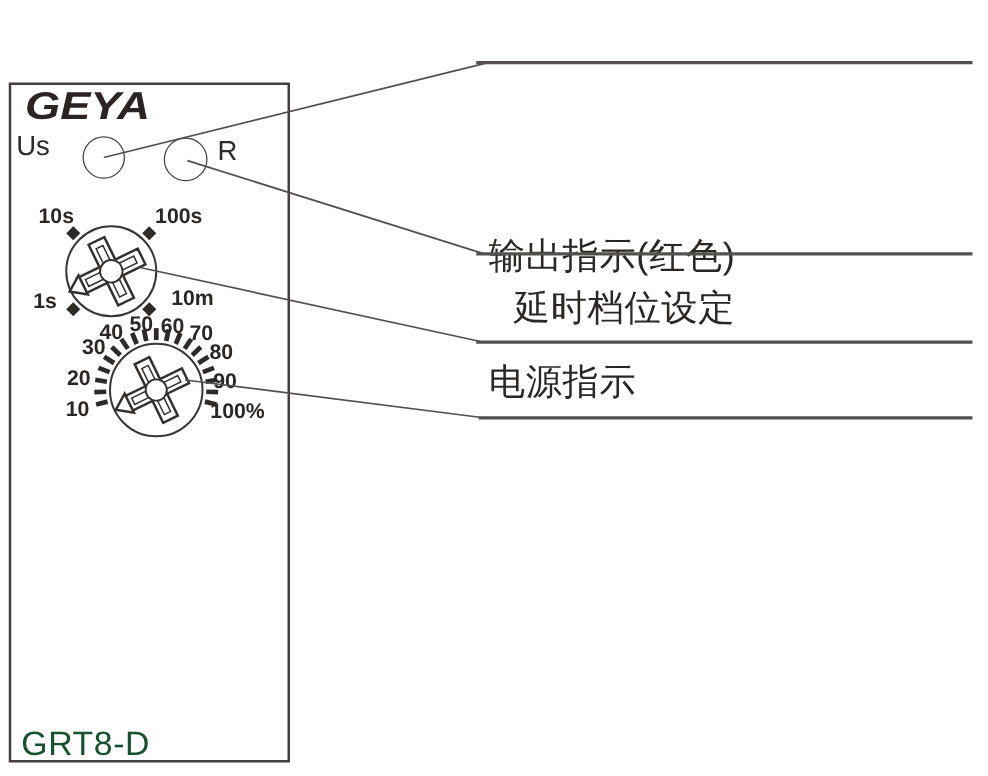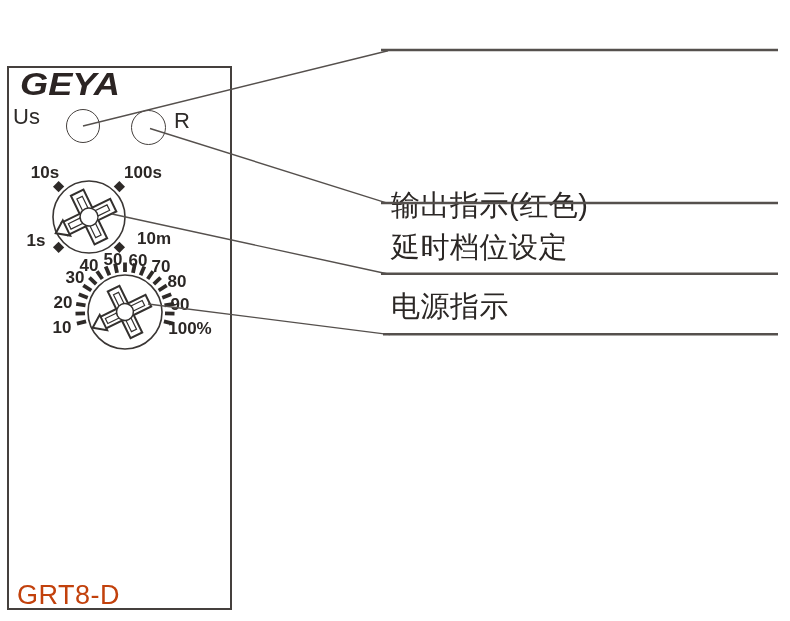--- a/index.html
+++ b/index.html
@@ -29,30 +29,30 @@
   }
   #power-led{left:66px;top:109px;width:34px;height:34px;}
   #output-led{left:131px;top:110px;width:35px;height:35px;}
   .dial-svg{overflow:visible;}
   .dial-svg text{
     font-family:"Liberation Sans",sans-serif;
     font-weight:bold;font-size:17px;fill:#2b2725;
   }
   #dial1{left:14px;top:158px;}
   #dial2{left:40px;top:243px;}
-  #model-label{left:17px;top:580px;font-size:27px;letter-spacing:0.5px;color:#c2410c;}
+  #model-label{left:17px;top:580px;font-size:27px;letter-spacing:0.5px;color:#14532d;}
   .annotation{
     left:391px;
     font-size:29px;line-height:1.22;
     color:#2b2725;letter-spacing:0.5px;
     white-space:nowrap;
   }
   #ann-power{top:7px;}
   #ann-output{top:166px;margin-top:22px;}
-  #ann-range{top:230px;}
+  #ann-range{top:230px;margin-left:20px;}
   #ann-time{top:289px;}
   #overlay{left:0;top:0;pointer-events:none;}
   #overlay .leader{stroke:#55504d;stroke-width:1.4;fill:none;}
   #overlay .underline{stroke:#55504d;stroke-width:2.6;fill:none;}
   .knob-part{fill:#ffffff;stroke:#33302e;}
   .dial-circle{fill:#ffffff;stroke:#3a3634;stroke-width:1.6;}
   .big-tick{stroke:#2e2a28;stroke-width:8;}
   #dial2-ticks line{stroke:#2e2a28;stroke-width:3.8;}
 </style>
 </head>

